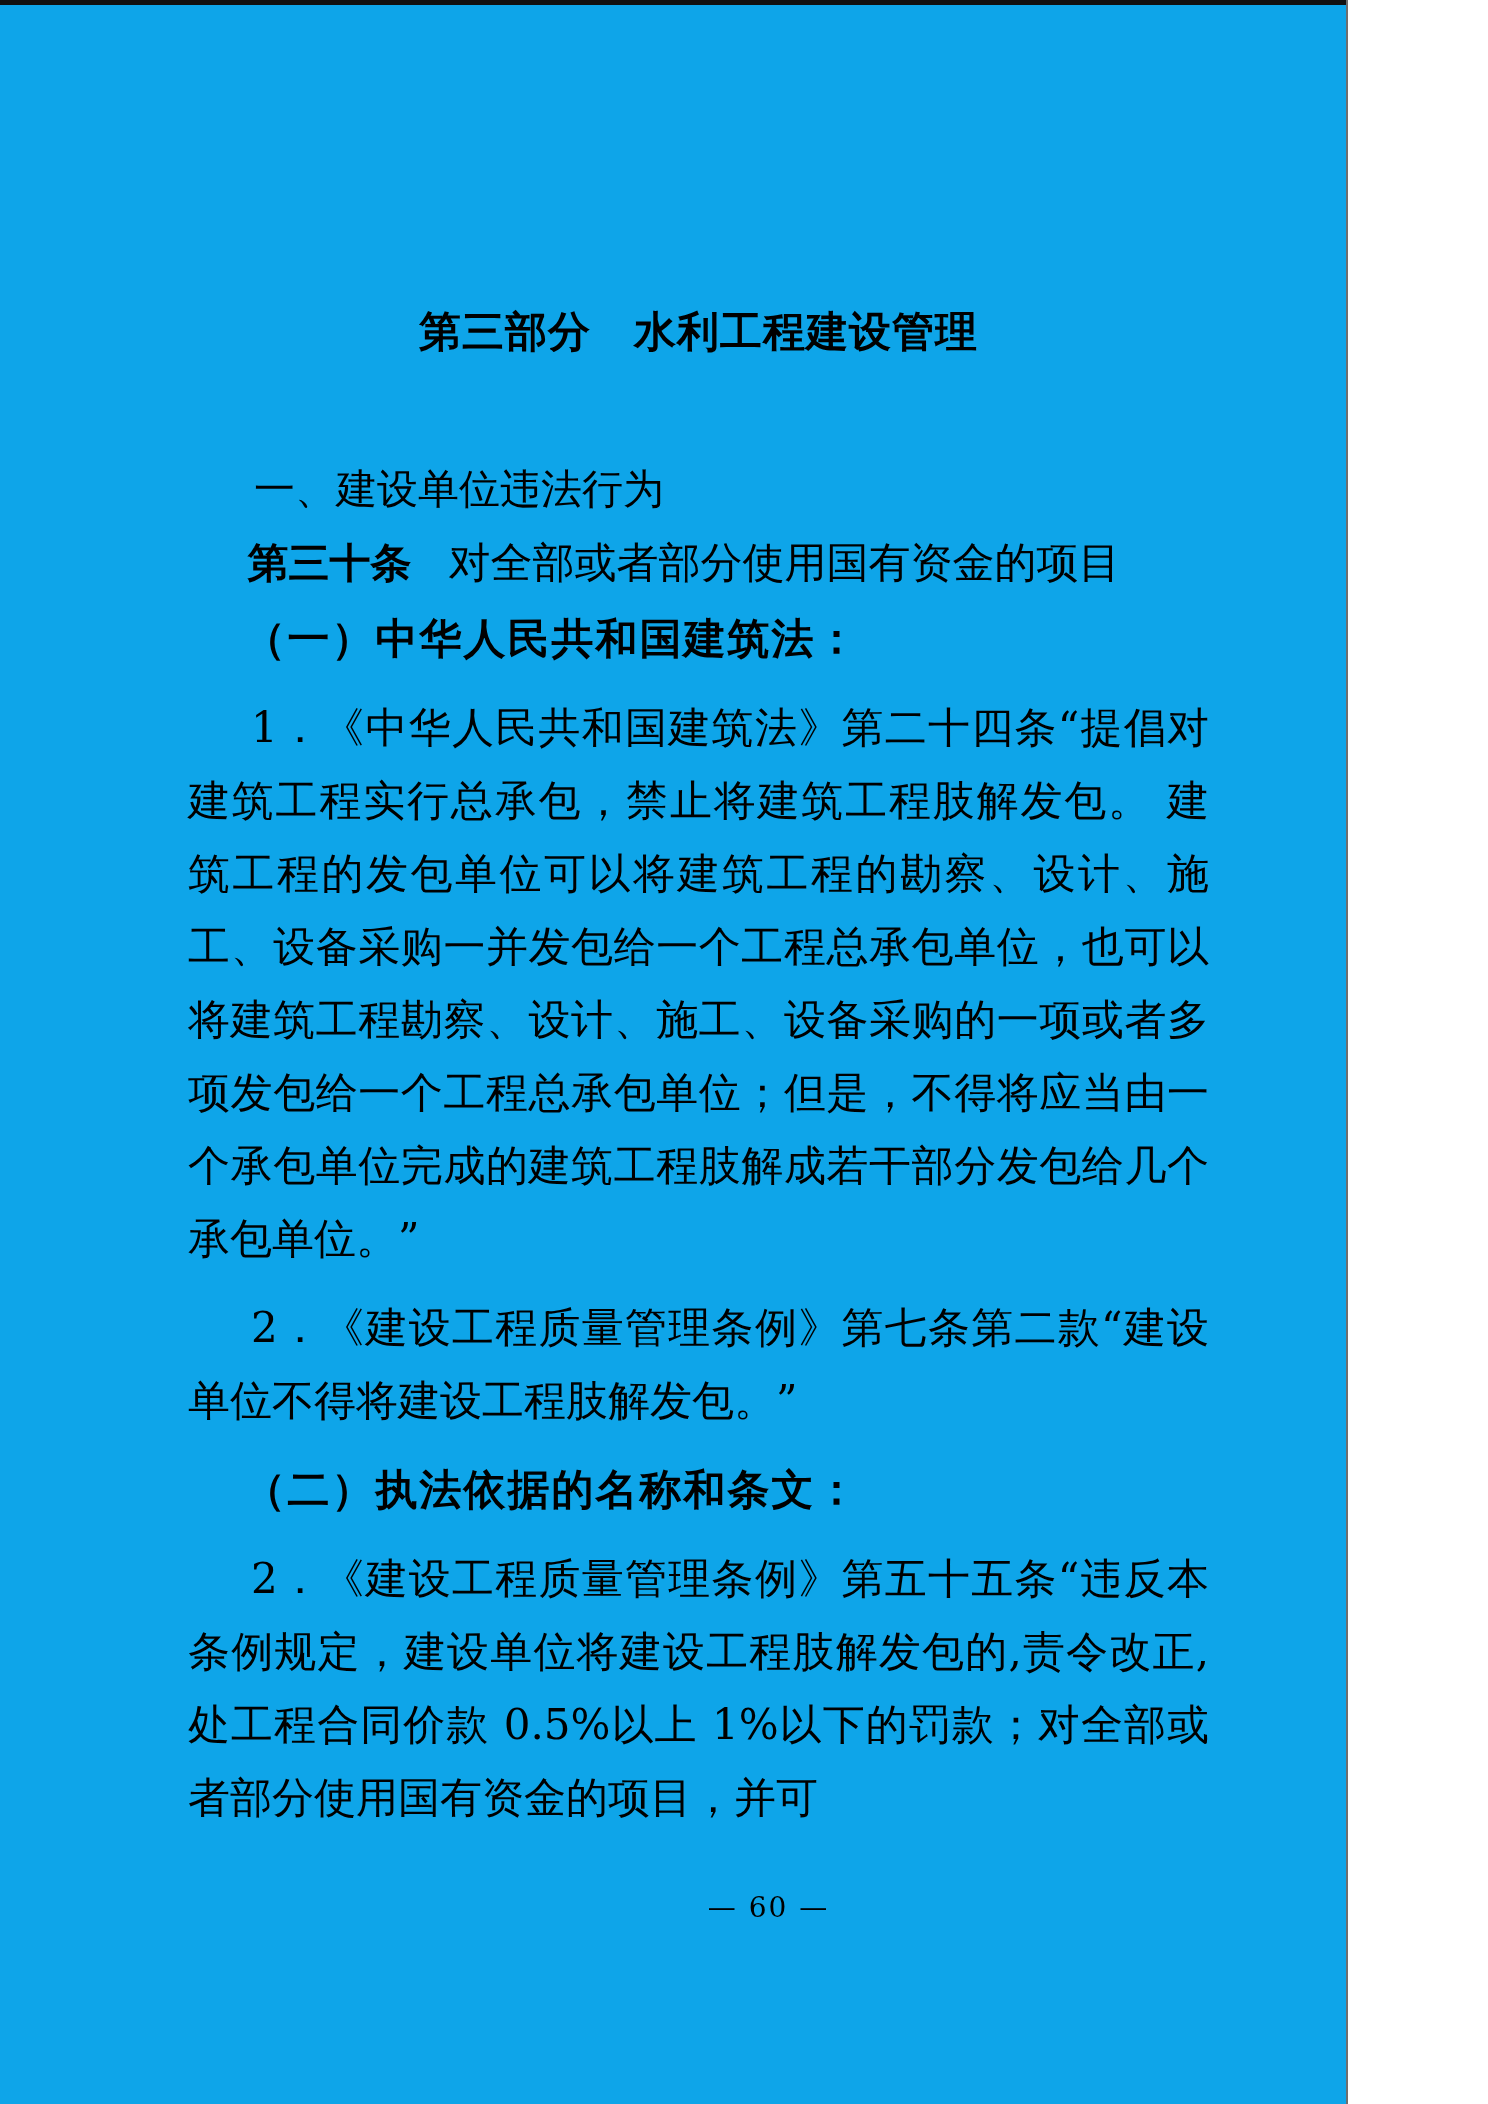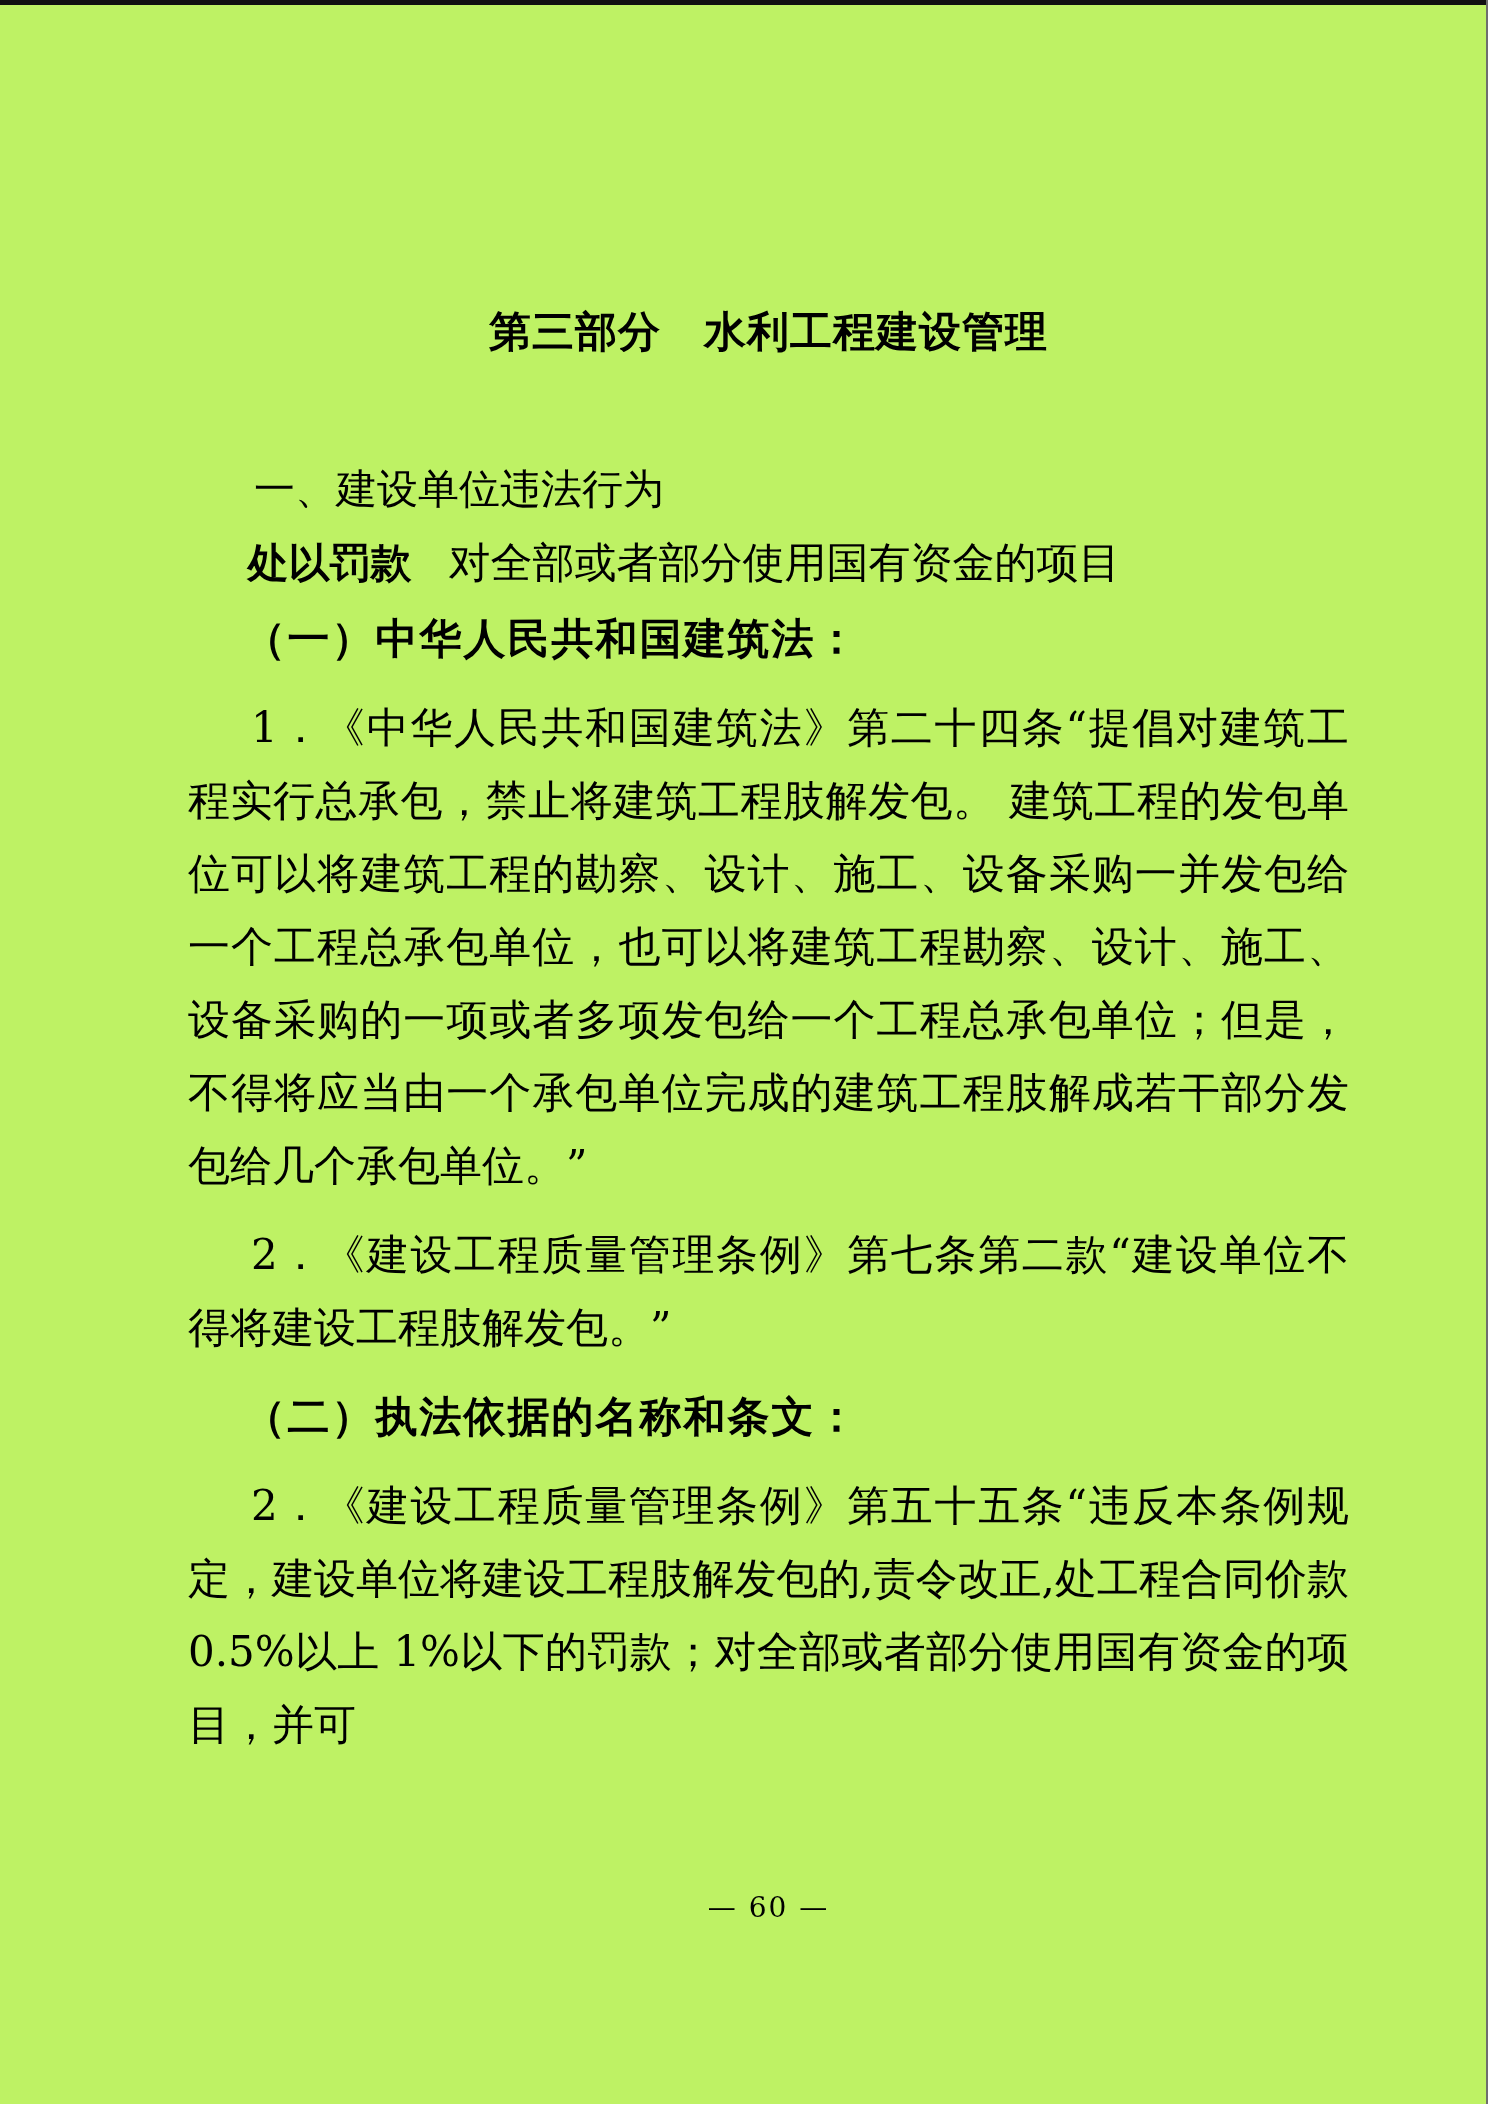--- a/index.html
+++ b/index.html
@@ -2,23 +2,23 @@
 <html lang="zh"><head>
 <meta charset="utf-8">
 <style>
   html, body {
     margin: 0;
     padding: 0;
     background: #ffffff;
   }
   .page {
     position: relative;
-    width: 1488px;
+    width: 1348px;
     height: 2104px;
-    background: #bef264;
+    background: #0ea5e9;
     overflow: hidden;
     font-family: "DejaVu Serif", "Liberation Serif", serif;
     color: #000000;
   }
   .top-bar {
     position: absolute;
     top: 0; left: 0;
     width: 100%;
     height: 5px;
     background: #111111;
@@ -103,21 +103,21 @@
 <div class="page">
   <div class="top-bar"></div>
   <div class="right-border"></div>
 
   <div class="content">
     <h1 class="doc-title">第三部分　水利工程建设管理</h1>
 
     <h2 class="section-heading">一、建设单位违法行为</h2>
 
     <p class="article-line">
-      <span class="article-label">处以罚款</span><span>对全部或者部分使用国有资金的项目</span>
+      <span class="article-label">第三十条</span><span>对全部或者部分使用国有资金的项目</span>
     </p>
 
     <h3 class="sub-heading">（一）中华人民共和国建筑法：</h3>
 
     <p class="body-para">1．《中华人民共和国建筑法》第二十四条“提倡对建筑工程实行总承包，禁止将建筑工程肢解发包。 建筑工程的发包单位可以将建筑工程的勘察、设计、施工、设备采购一并发包给一个工程总承包单位，也可以将建筑工程勘察、设计、施工、设备采购的一项或者多项发包给一个工程总承包单位；但是，不得将应当由一个承包单位完成的建筑工程肢解成若干部分发包给几个承包单位。”</p>
 
     <p class="body-para">2．《建设工程质量管理条例》第七条第二款“建设单位不得将建设工程肢解发包。”</p>
 
     <h3 class="sub-heading">（二）执法依据的名称和条文：</h3>
 

